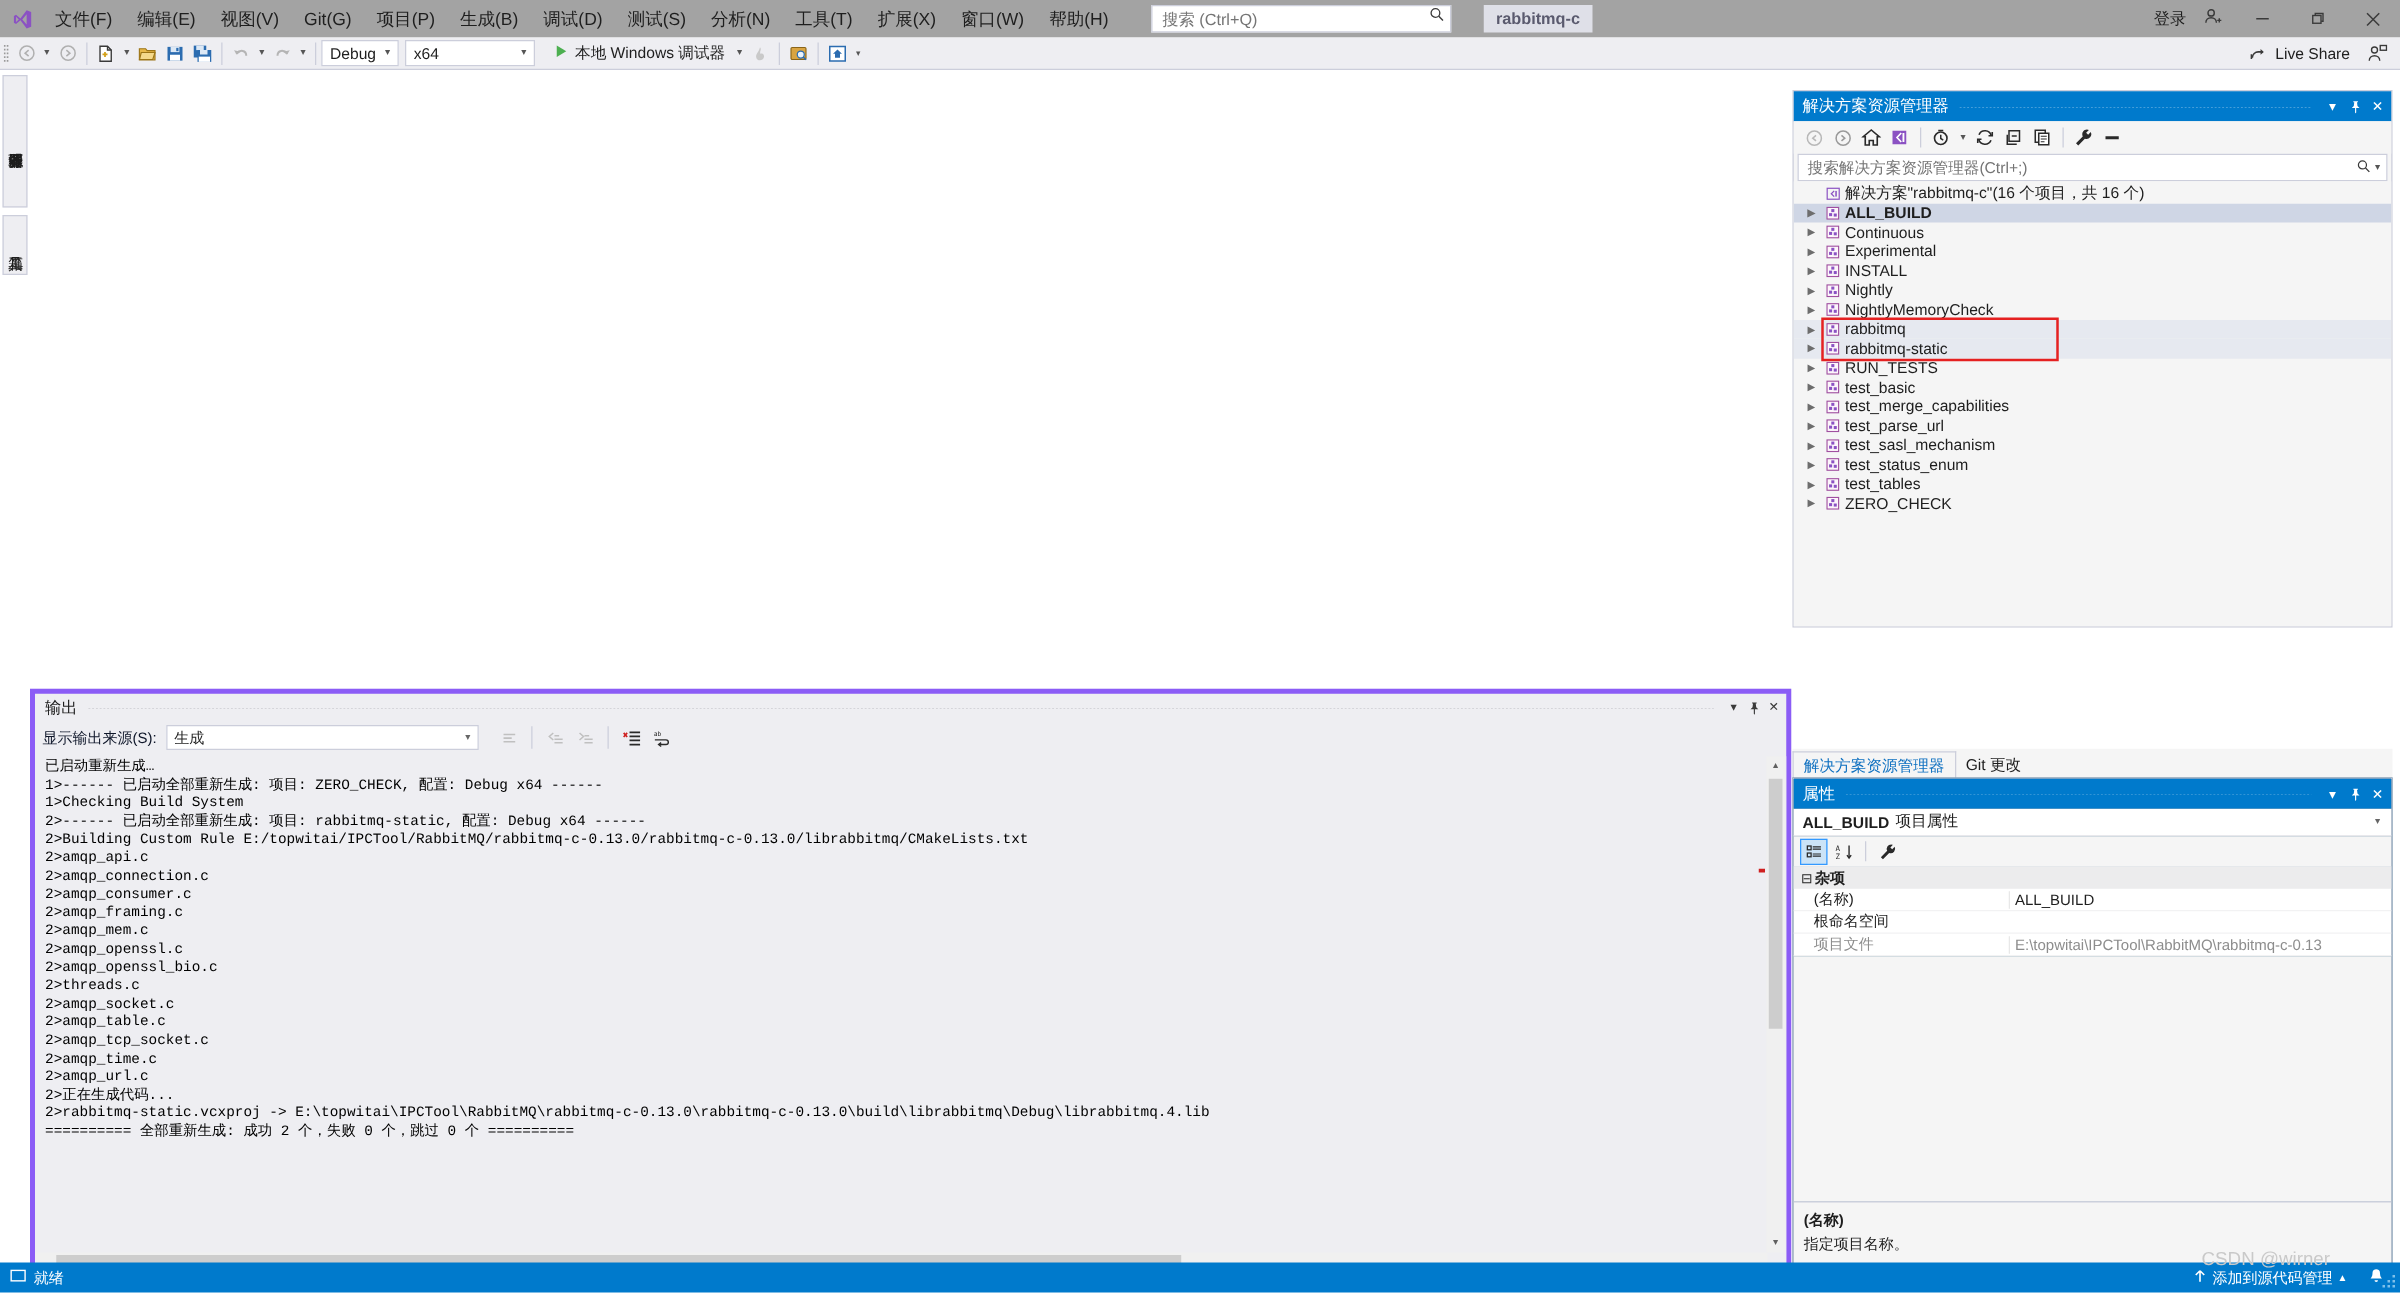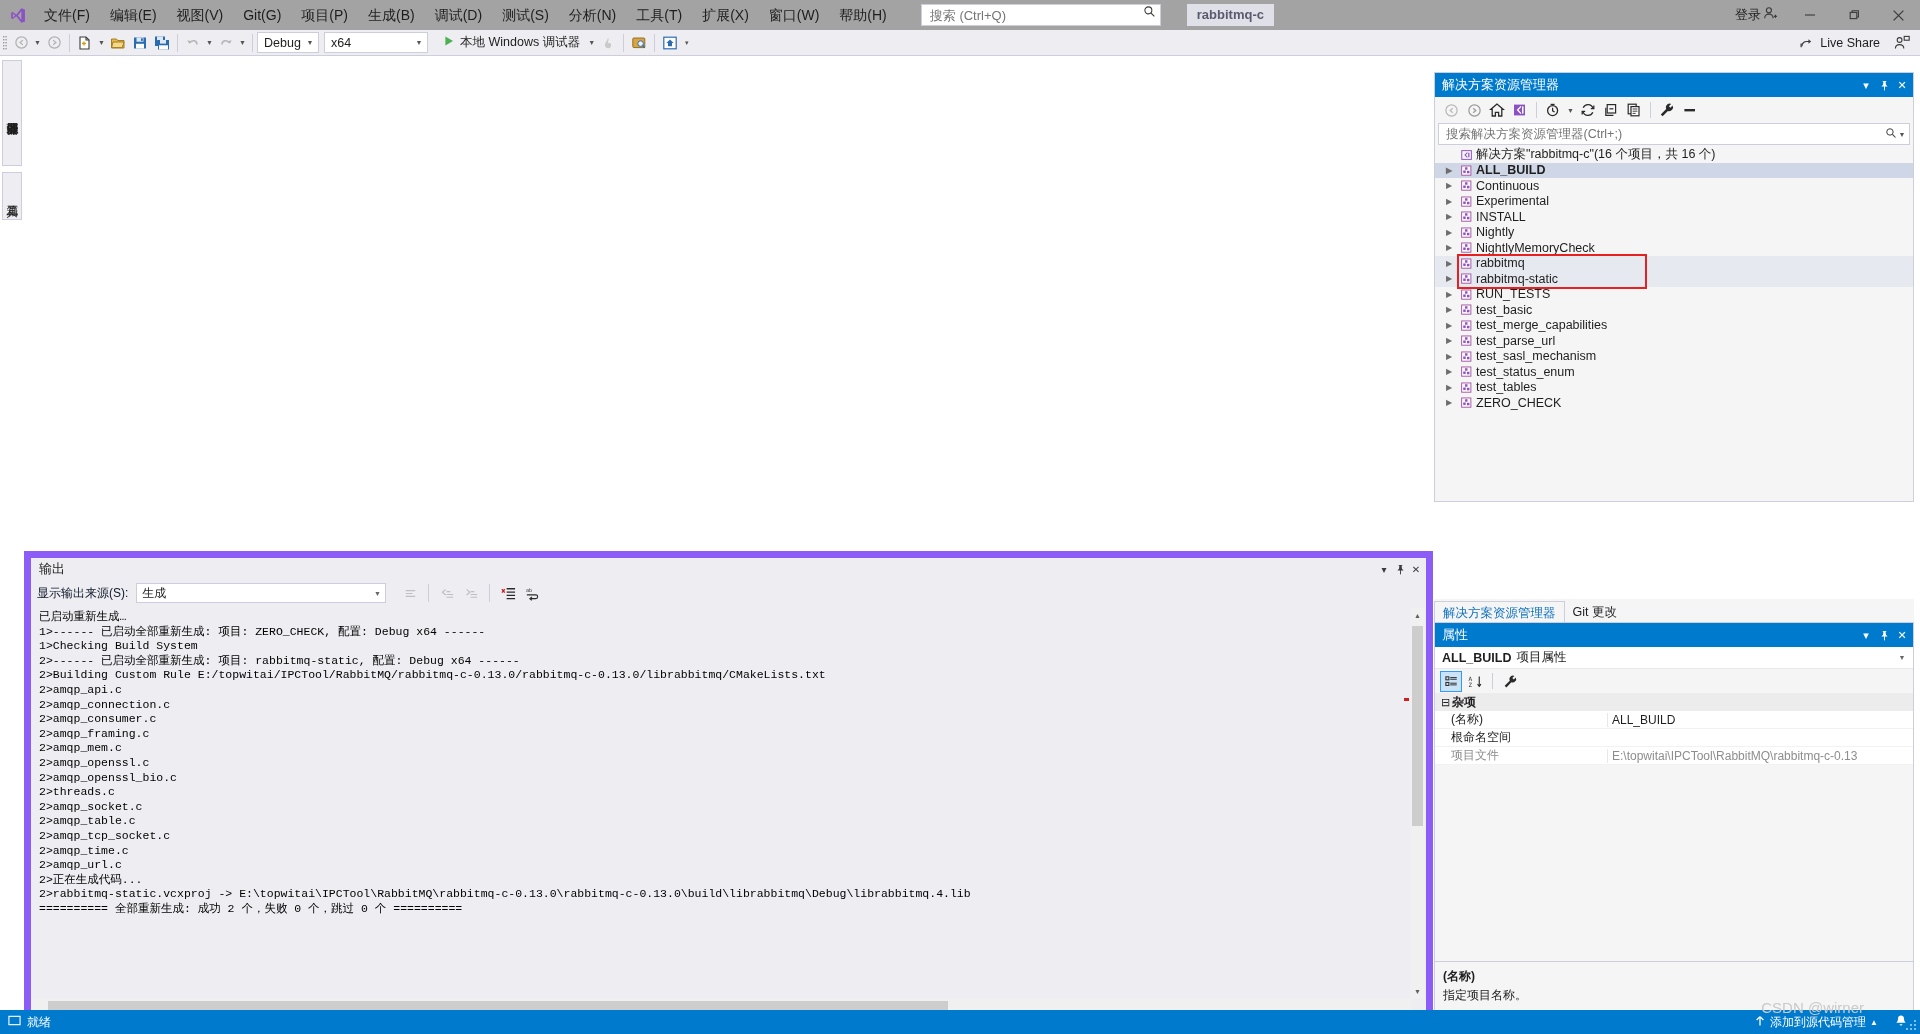--- a/index.html
+++ b/index.html
@@ -37,21 +37,21 @@
     font-family: "Liberation Sans", sans-serif; background: transparent;
   }
   #proj-chip {
     margin-left: 26px; height: 22px; line-height: 22px; padding: 0 10px;
     background: #dfe0e8; color: #5a5a6e; font-size: 13px; font-weight: bold;
   }
   #title-right {
     position: absolute; right: 0; top: 0; height: 30px;
     display: flex; align-items: center;
   }
-  #signin { font-size: 13px; color: #1e1e1e; display: flex; align-items: center; gap: 2px; padding: 0 10px; cursor: default; }
+  #signin { font-size: 13px; color: #1e1e1e; display: flex; align-items: center; gap: 14px; padding: 0 10px; cursor: default; }
   .winbtn { width: 44px; height: 30px; display: flex; align-items: center; justify-content: center; cursor: default; }
 
   
   #toolbar {
     position: absolute; left: 0; top: 30px; width: 1920px; height: 26px;
     background: #eeeef2; display: flex; align-items: center;
     border-bottom: 1px solid #cccedb;
   }
   .tb-grip { width: 10px; height: 26px; display:flex; align-items:center; justify-content:center; }
   .tb-btn { width: 22px; height: 22px; display: flex; align-items: center; justify-content: center; cursor: default; }
@@ -80,21 +80,21 @@
 
   
   #editor-area {
     position: absolute; left: 24px; top: 57px; width: 1409px; height: 488px;
     background: #ffffff;
   }
 
   
   #output-panel {
     position: absolute; left: 24px; top: 551px; width: 1409px; height: 470px;
-    background: #eeeef2; border: 7px solid #8b5cf6;
+    background: #eeeef2; border: 4px solid #8b5cf6;
     display: flex; flex-direction: column;
   }
   #output-header { height: 22px; display: flex; align-items: center; padding: 0 2px 0 8px; }
   #output-title { font-size: 13px; color: #1e1e1e; }
   .dotted-fill { flex: 1; height: 1px; margin: 0 8px;
      background-image: radial-gradient(circle, #b0b0b8 0.6px, transparent 0.7px);
      background-size: 3px 3px; background-position: 0 0; align-self: center; }
   .hdr-btn { width: 16px; height: 18px; display: flex; align-items: center; justify-content: center; cursor: default; font-size: 10px; color: #3a3a3a; }
   #output-toolbar { height: 26px; display: flex; align-items: center; padding: 0 6px; gap: 4px; }
   #output-toolbar .lbl { font-size: 12px; color: #0f172a; margin-right: 4px; }

